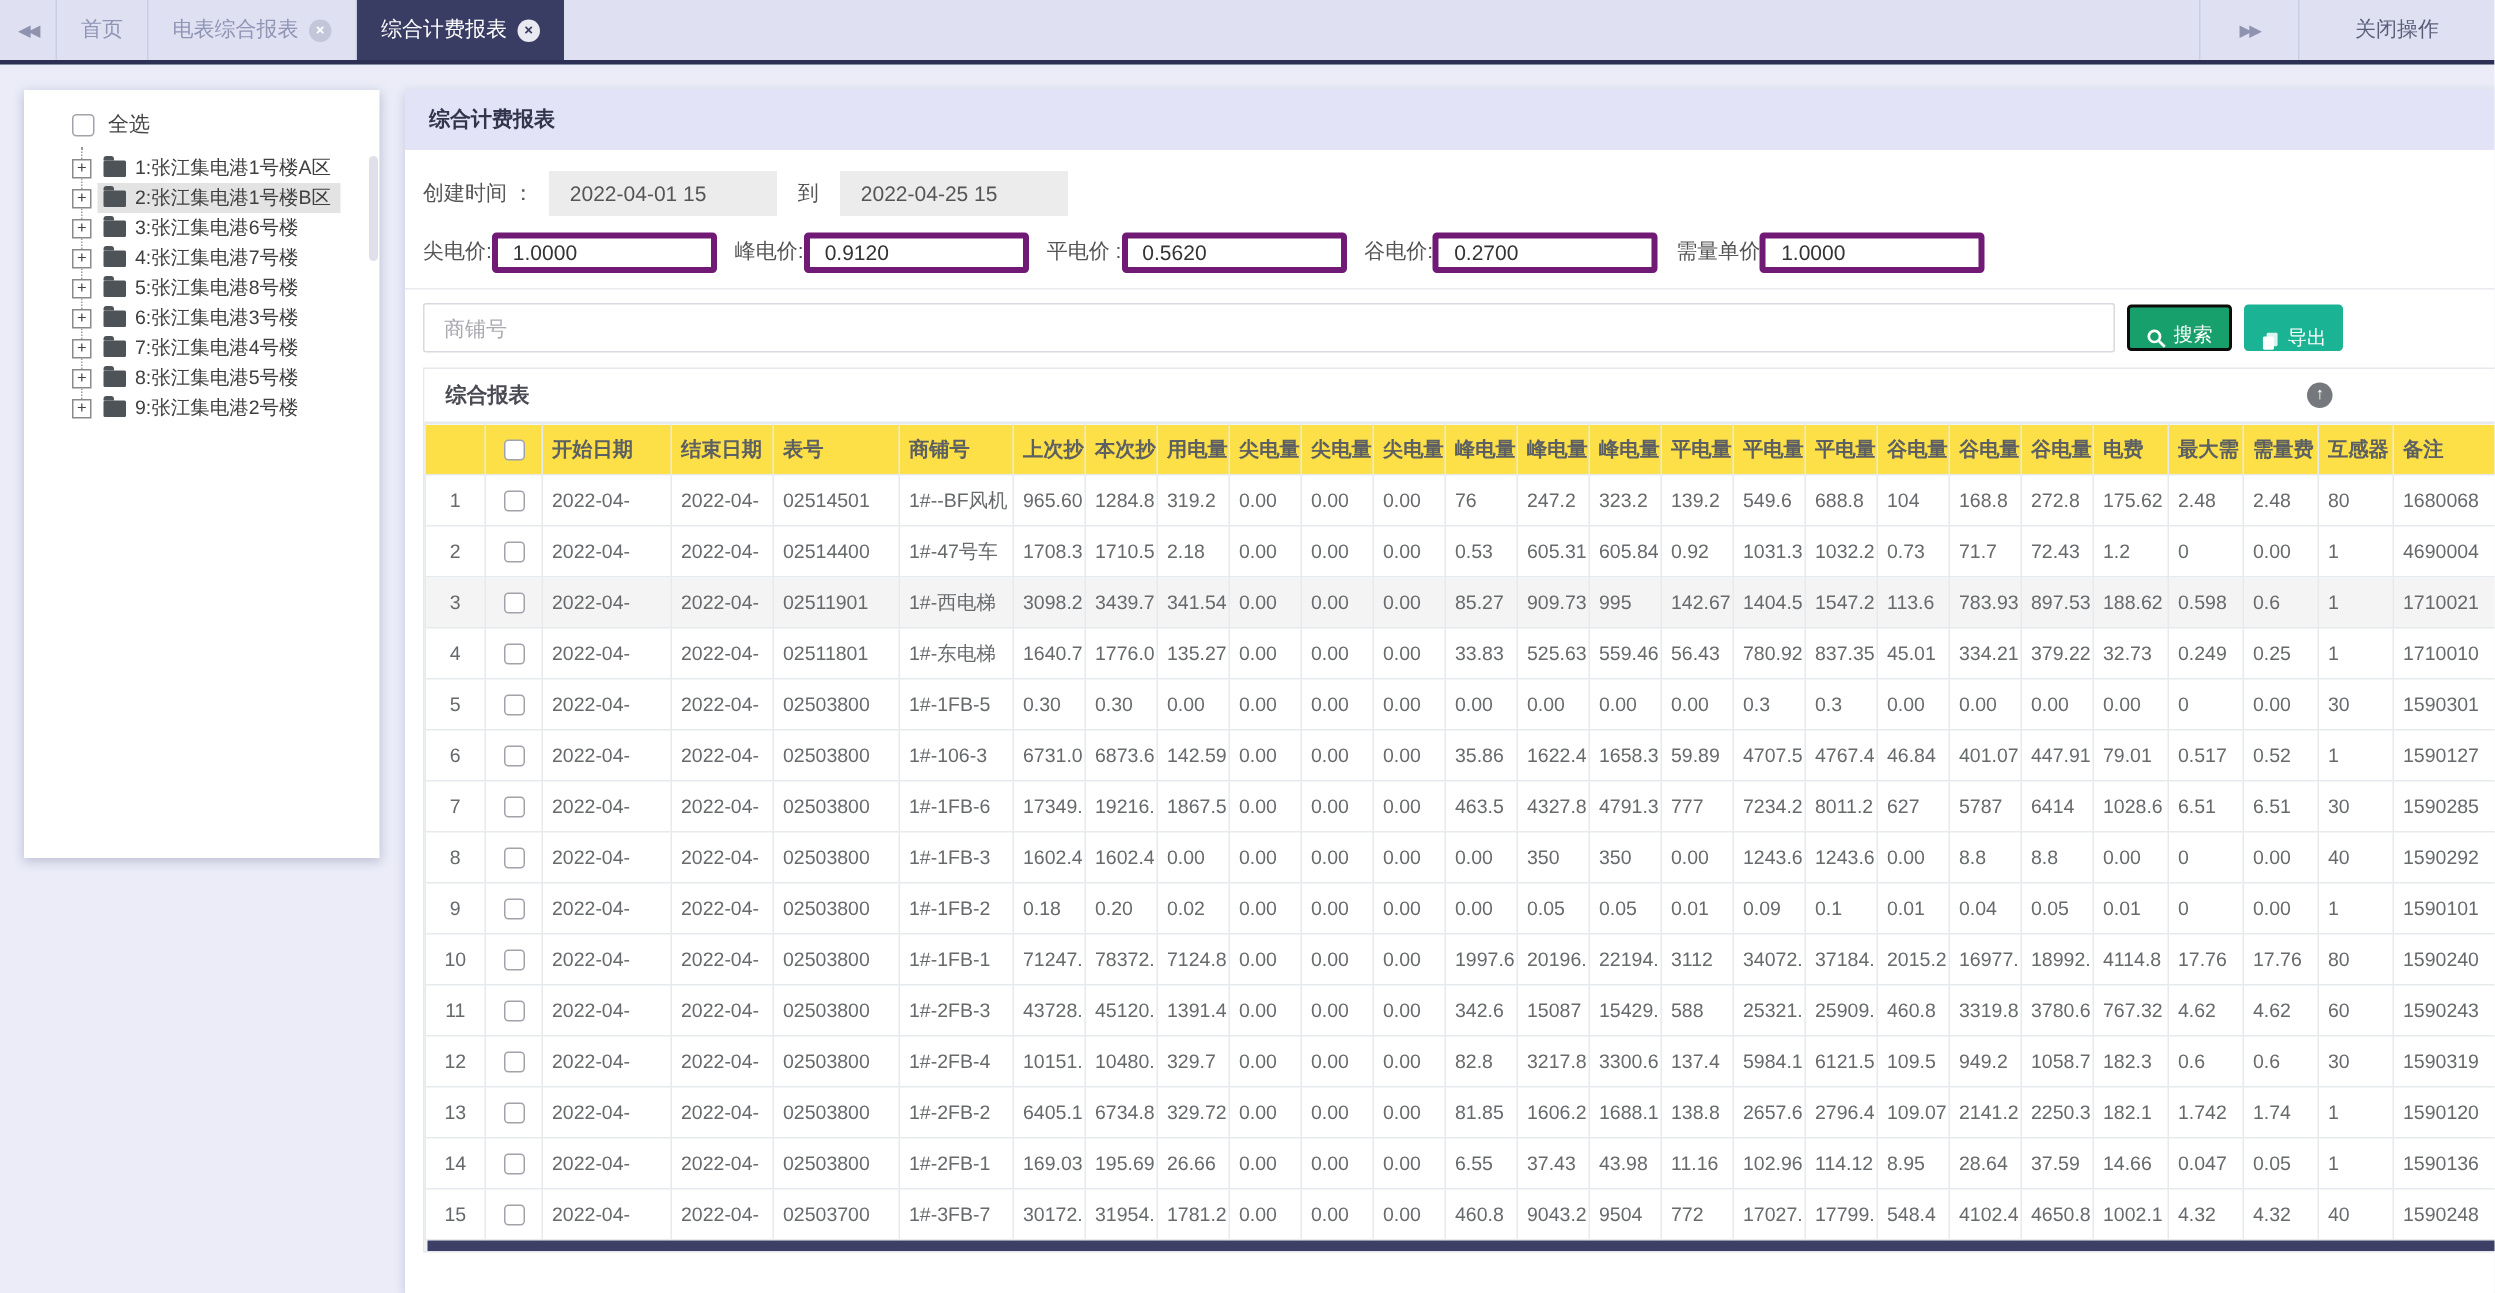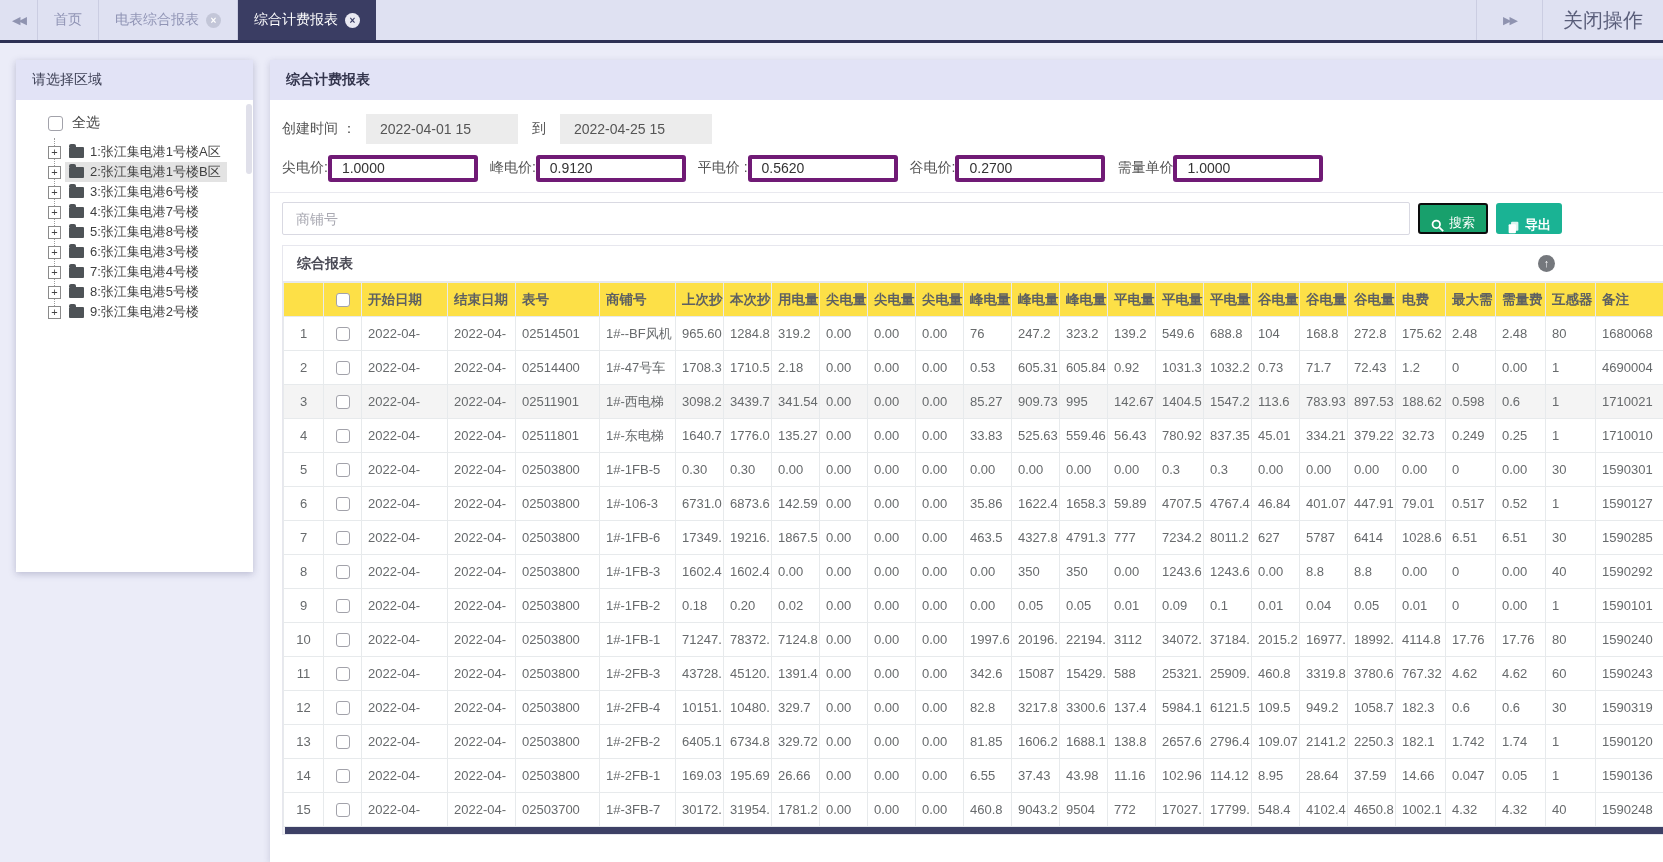--- a/index.html
+++ b/index.html
@@ -37,22 +37,22 @@
   }
   .tab.active{background:var(--c-active-tab);color:#fff;border-right:none;}
   .tab-close{
     width:15px;height:15px;border-radius:50%;
     background:#c3c6d8;color:#fff;
     font-size:10px;line-height:15px;text-align:center;font-weight:bold;
   }
   .tab.active .tab-close{background:#e9e9f2;color:#3a3d63;}
   .tab-spacer{flex:1;}
   .close-ops{
-    border-left:1px solid #cbcde2;padding:0 20px;display:flex;align-items:center;
-    color:#5a5e7a;font-size:20px;white-space:nowrap;cursor:pointer;
+    border-left:1px solid #cbcde2;padding:0 37px;display:flex;align-items:center;
+    color:#5a5e7a;font-size:14px;white-space:nowrap;cursor:pointer;
   }
   
   .sidebar{
     position:absolute;left:16px;top:60px;width:237px;height:512px;
     background:#fff;box-shadow:0 2px 7px rgba(60,60,110,.28);
   }
   .sidebar-header{
     height:40px;background:var(--c-panel-header-bg);
     display:flex;align-items:center;padding:0 16px;
     color:#3c3f54;font-size:14px;
@@ -115,21 +115,21 @@
     width:1128px;height:33px;border:1px solid #d9d9e2;border-radius:2px;
     font-size:14px;color:#333;padding:0 13px;font-family:inherit;outline:none;
   }
   .shop-input::placeholder{color:#a9a9b2;}
   .btn{
     height:31px;display:flex;align-items:flex-end;gap:5px;
     color:#fff;font-size:13px;border-radius:3px;cursor:pointer;
     padding:0 11px;margin-left:8px;font-family:inherit;
   }
   .btn-search{background:var(--c-search-button);border:2px solid #0c0c0c;}
-  .btn-export{background:var(--c-export-button);border:none;font-weight:bold;}
+  .btn-export{background:var(--c-export-button);border:none;}
   
   .report-box{margin:4px 12px 0 12px;width:1454px;border:1px solid #e7e7ee;}
   .report-box-header{
     height:36px;border-bottom:1px solid #e7e7ee;position:relative;
     display:flex;align-items:center;padding:0 14px;
     font-weight:bold;color:#4a4a55;font-size:14px;background:#fff;
   }
   .collapse-icon{
     position:absolute;left:1255px;top:9px;width:17px;height:17px;border-radius:50%;
     background:#75787d;color:#fff;font-size:11px;line-height:17px;text-align:center;
@@ -167,21 +167,20 @@
     <span class="tab-close">×</span>
   </div>
   <div class="tab-spacer"></div>
   <div class="tab-nav-btn right">
     <span>▶▶</span>
   </div>
   <div class="close-ops">关闭操作</div>
 </div>
 
 <div class="sidebar">
-  <div class="sidebar-header">请选择区域</div>
   <div class="tree">
     <div class="tree-select-all">
       <span class="cb"></span>
       <span>全选</span>
     </div>
     <div class="tree-list">
         <div class="tree-item">
           <span class="expand">+</span>
           <span class="row-content">
             <span class="folder"></span>

